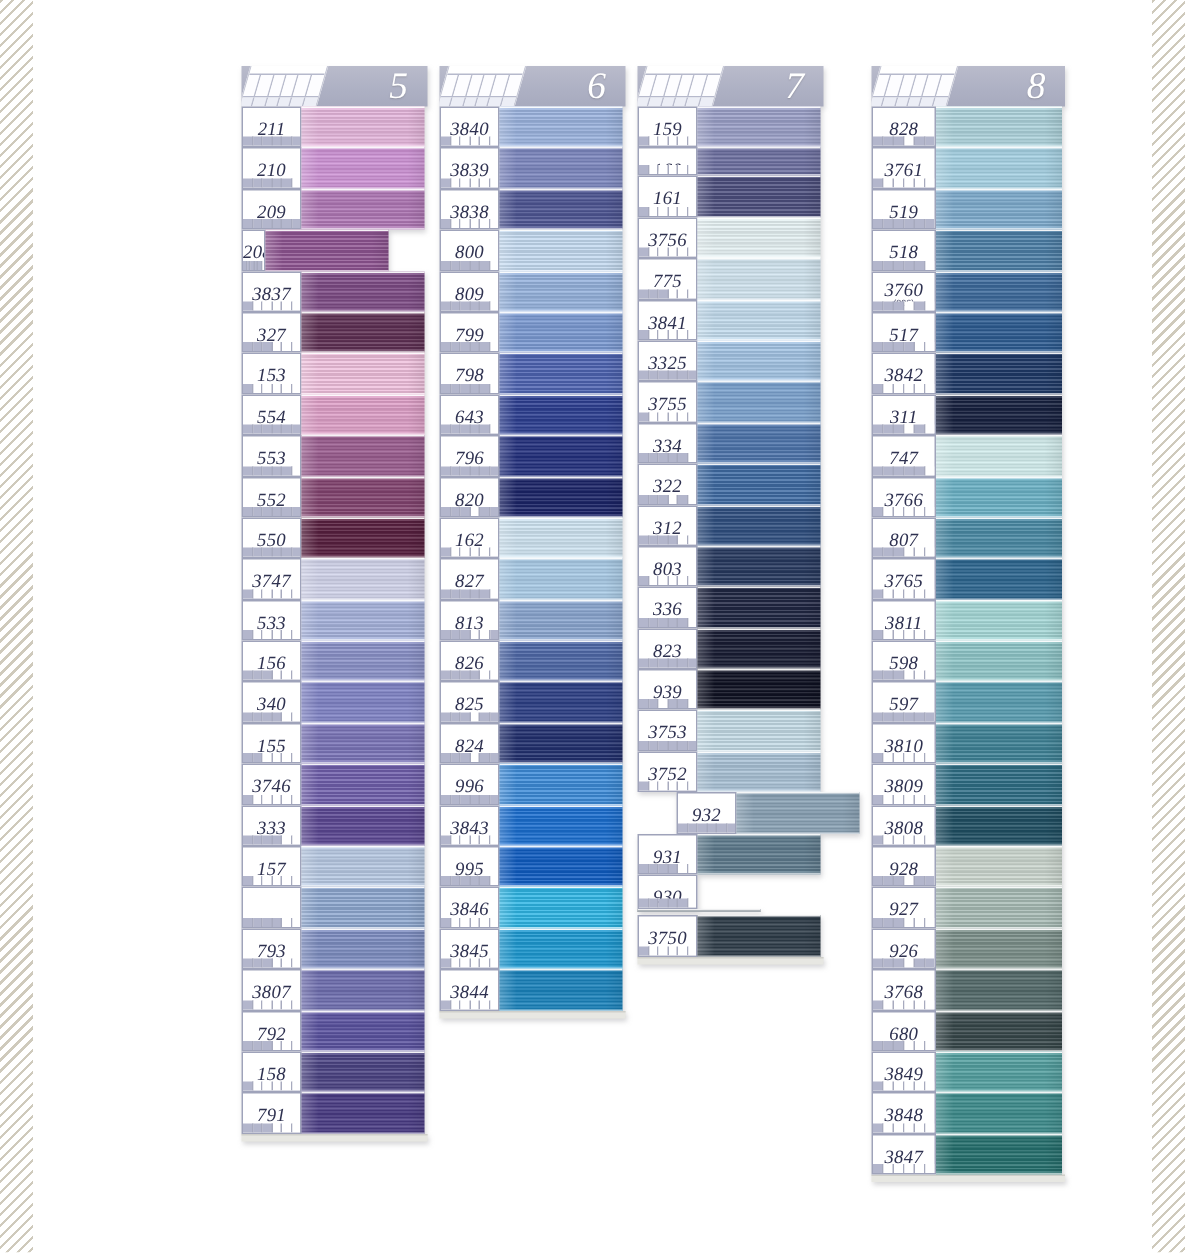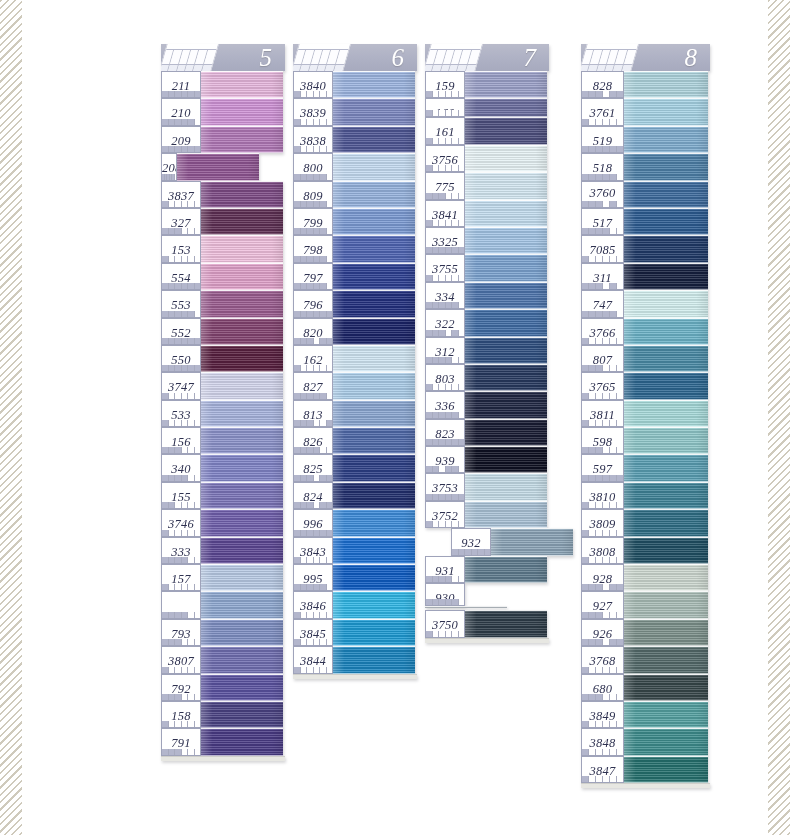--- a/index.html
+++ b/index.html
@@ -655,21 +655,21 @@
                 <span class="on"></span>
                 <span class="on"></span>
                 <span class="on"></span>
                 <span></span>
               </div>
             </div>
             <div class="swatch" style="width: 82px; background-color: rgb(78, 100, 178);"></div>
           </div>
           <div class="row" style="height: 27.4px;">
             <div class="label-cell" style="width: 40px;">
-              <div class="code" style="margin-top: 8px;">797</div>
+              <div class="code" style="margin-top: 8px;">643</div>
               <div class="ticks">
                 <span class="on"></span>
                 <span class="on"></span>
                 <span class="on"></span>
                 <span class="on"></span>
                 <span class="on"></span>
                 <span></span>
               </div>
             </div>
             <div class="swatch" style="width: 82px; background-color: rgb(44, 62, 145);"></div>
@@ -1298,21 +1298,21 @@
                 <span class="on"></span>
                 <span class="on"></span>
                 <span></span>
                 <span></span>
               </div>
             </div>
             <div class="swatch" style="width: 84px; background-color: rgb(44, 91, 145);"></div>
           </div>
           <div class="row" style="height: 27.4px;">
             <div class="label-cell" style="width: 43px;">
-              <div class="code" style="margin-top: 8px;">7085</div>
+              <div class="code" style="margin-top: 8px;">3842</div>
               <div class="ticks">
                 <span class="on"></span>
                 <span></span>
                 <span></span>
                 <span></span>
                 <span></span>
                 <span></span>
               </div>
             </div>
             <div class="swatch" style="width: 84px; background-color: rgb(31, 58, 104);"></div>

